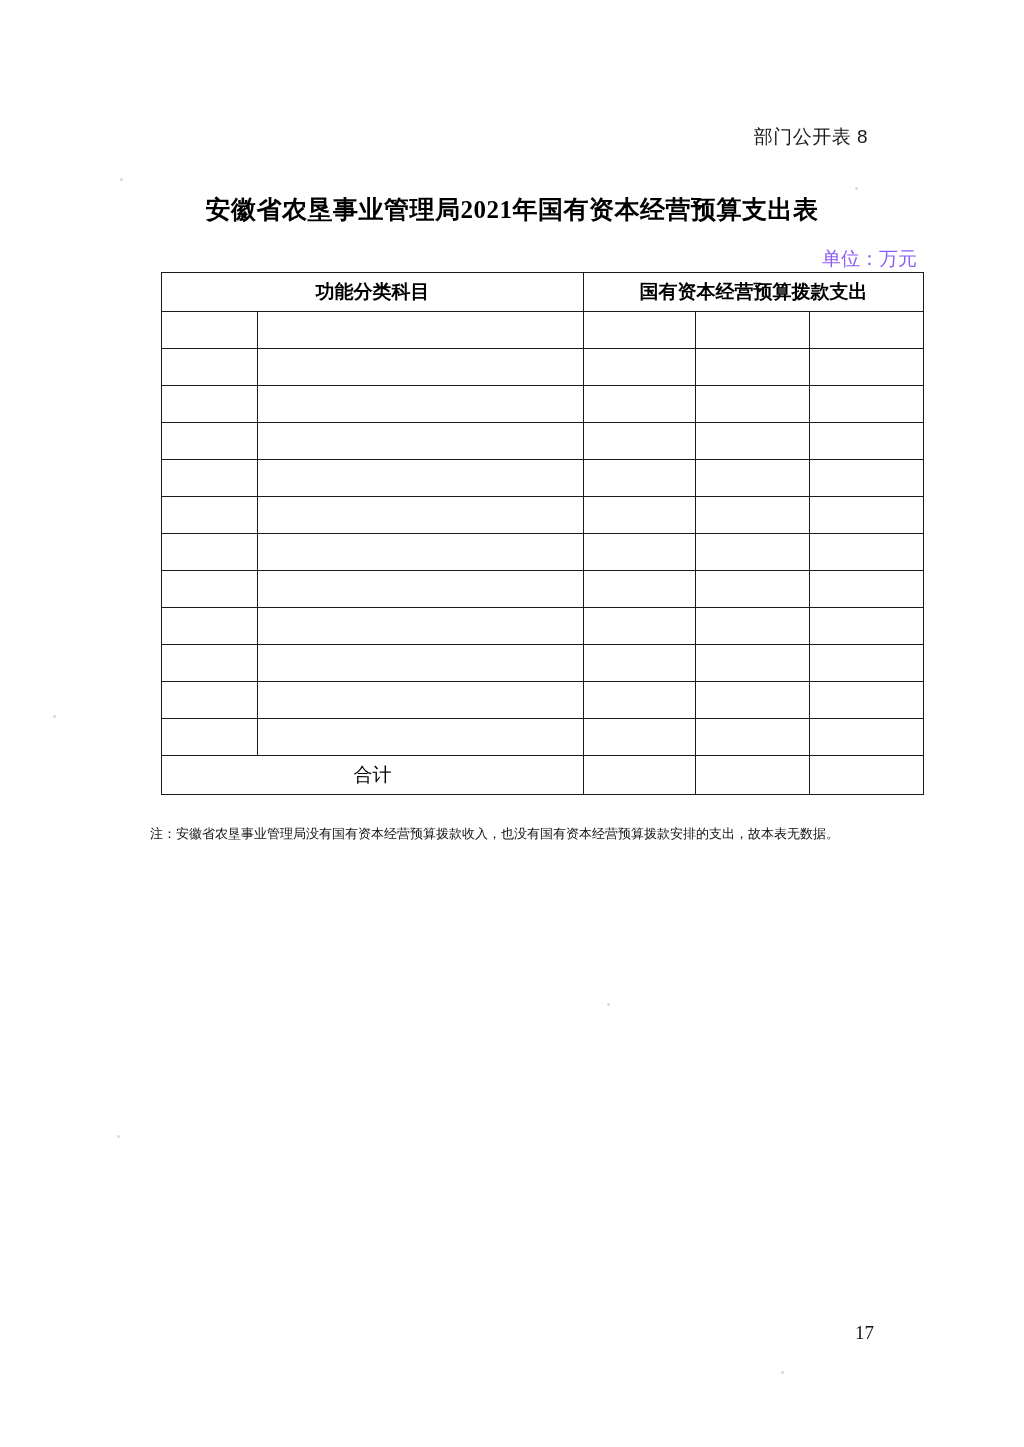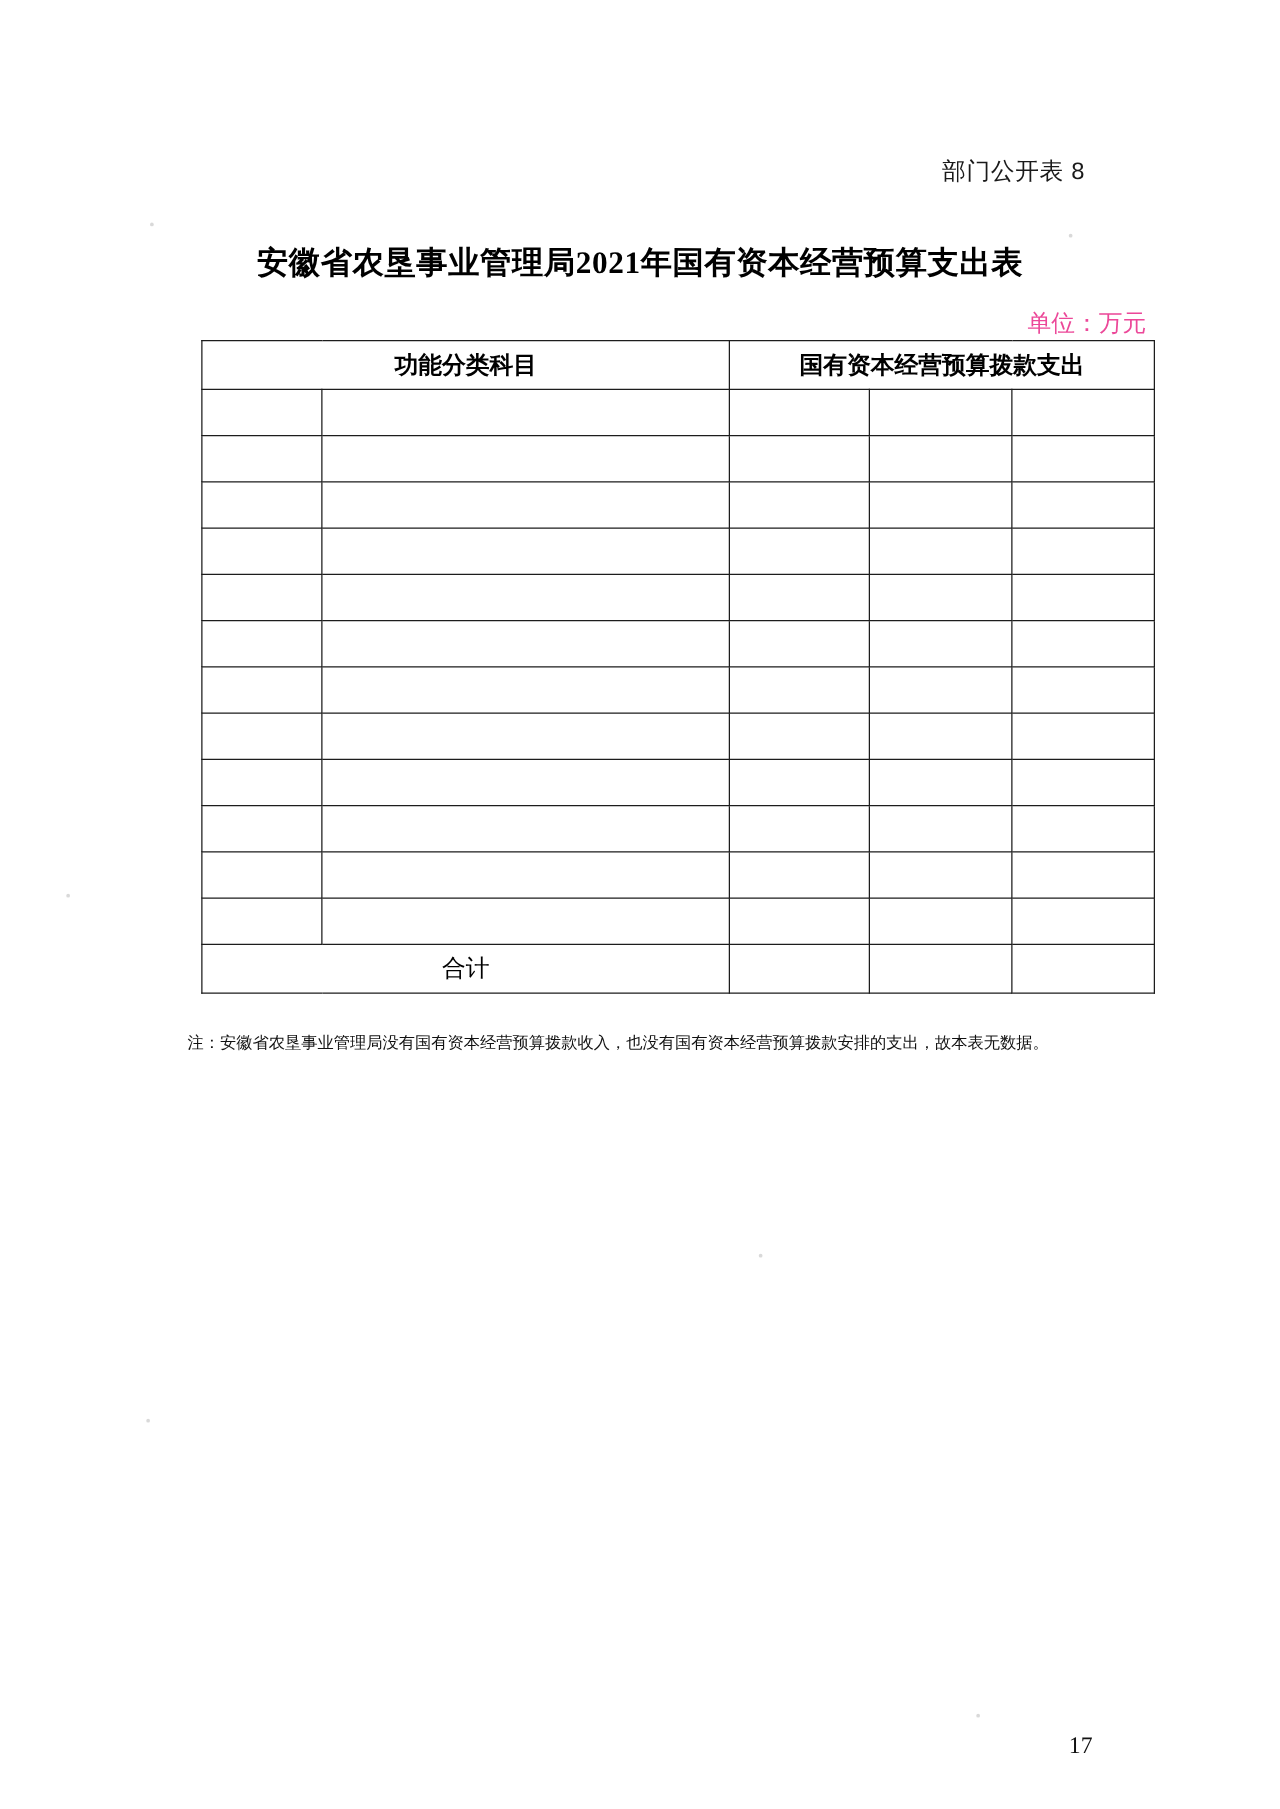--- a/index.html
+++ b/index.html
@@ -46,21 +46,21 @@
     color: #000;
     font-family: "Liberation Serif", "DejaVu Serif", serif;
   }
 
   
   .unit-line {
     position: absolute;
     top: 246px;
     right: 107px;
     font-size: 19px;
-    color: #ec4899;
+    color: #8b5cf6;
   }
 
   
   .table-wrap {
     position: absolute;
     top: 272px;
     left: 148px;
     width: 762px;
     padding-left: 13px;
   }
@@ -104,21 +104,21 @@
     font-size: 13px;
     line-height: 31px;
     color: #111;
     text-align: justify;
     font-family: "Liberation Sans", "DejaVu Sans", sans-serif;
   }
 
   
   .page-number {
     position: absolute;
-    top: 1386px;
+    top: 1322px;
     right: 150px;
     font-size: 19px;
     color: #111;
     font-family: "Liberation Serif", "DejaVu Serif", serif;
   }
 
   
   .speck {
     position: absolute;
     background: #b9b9b9;

